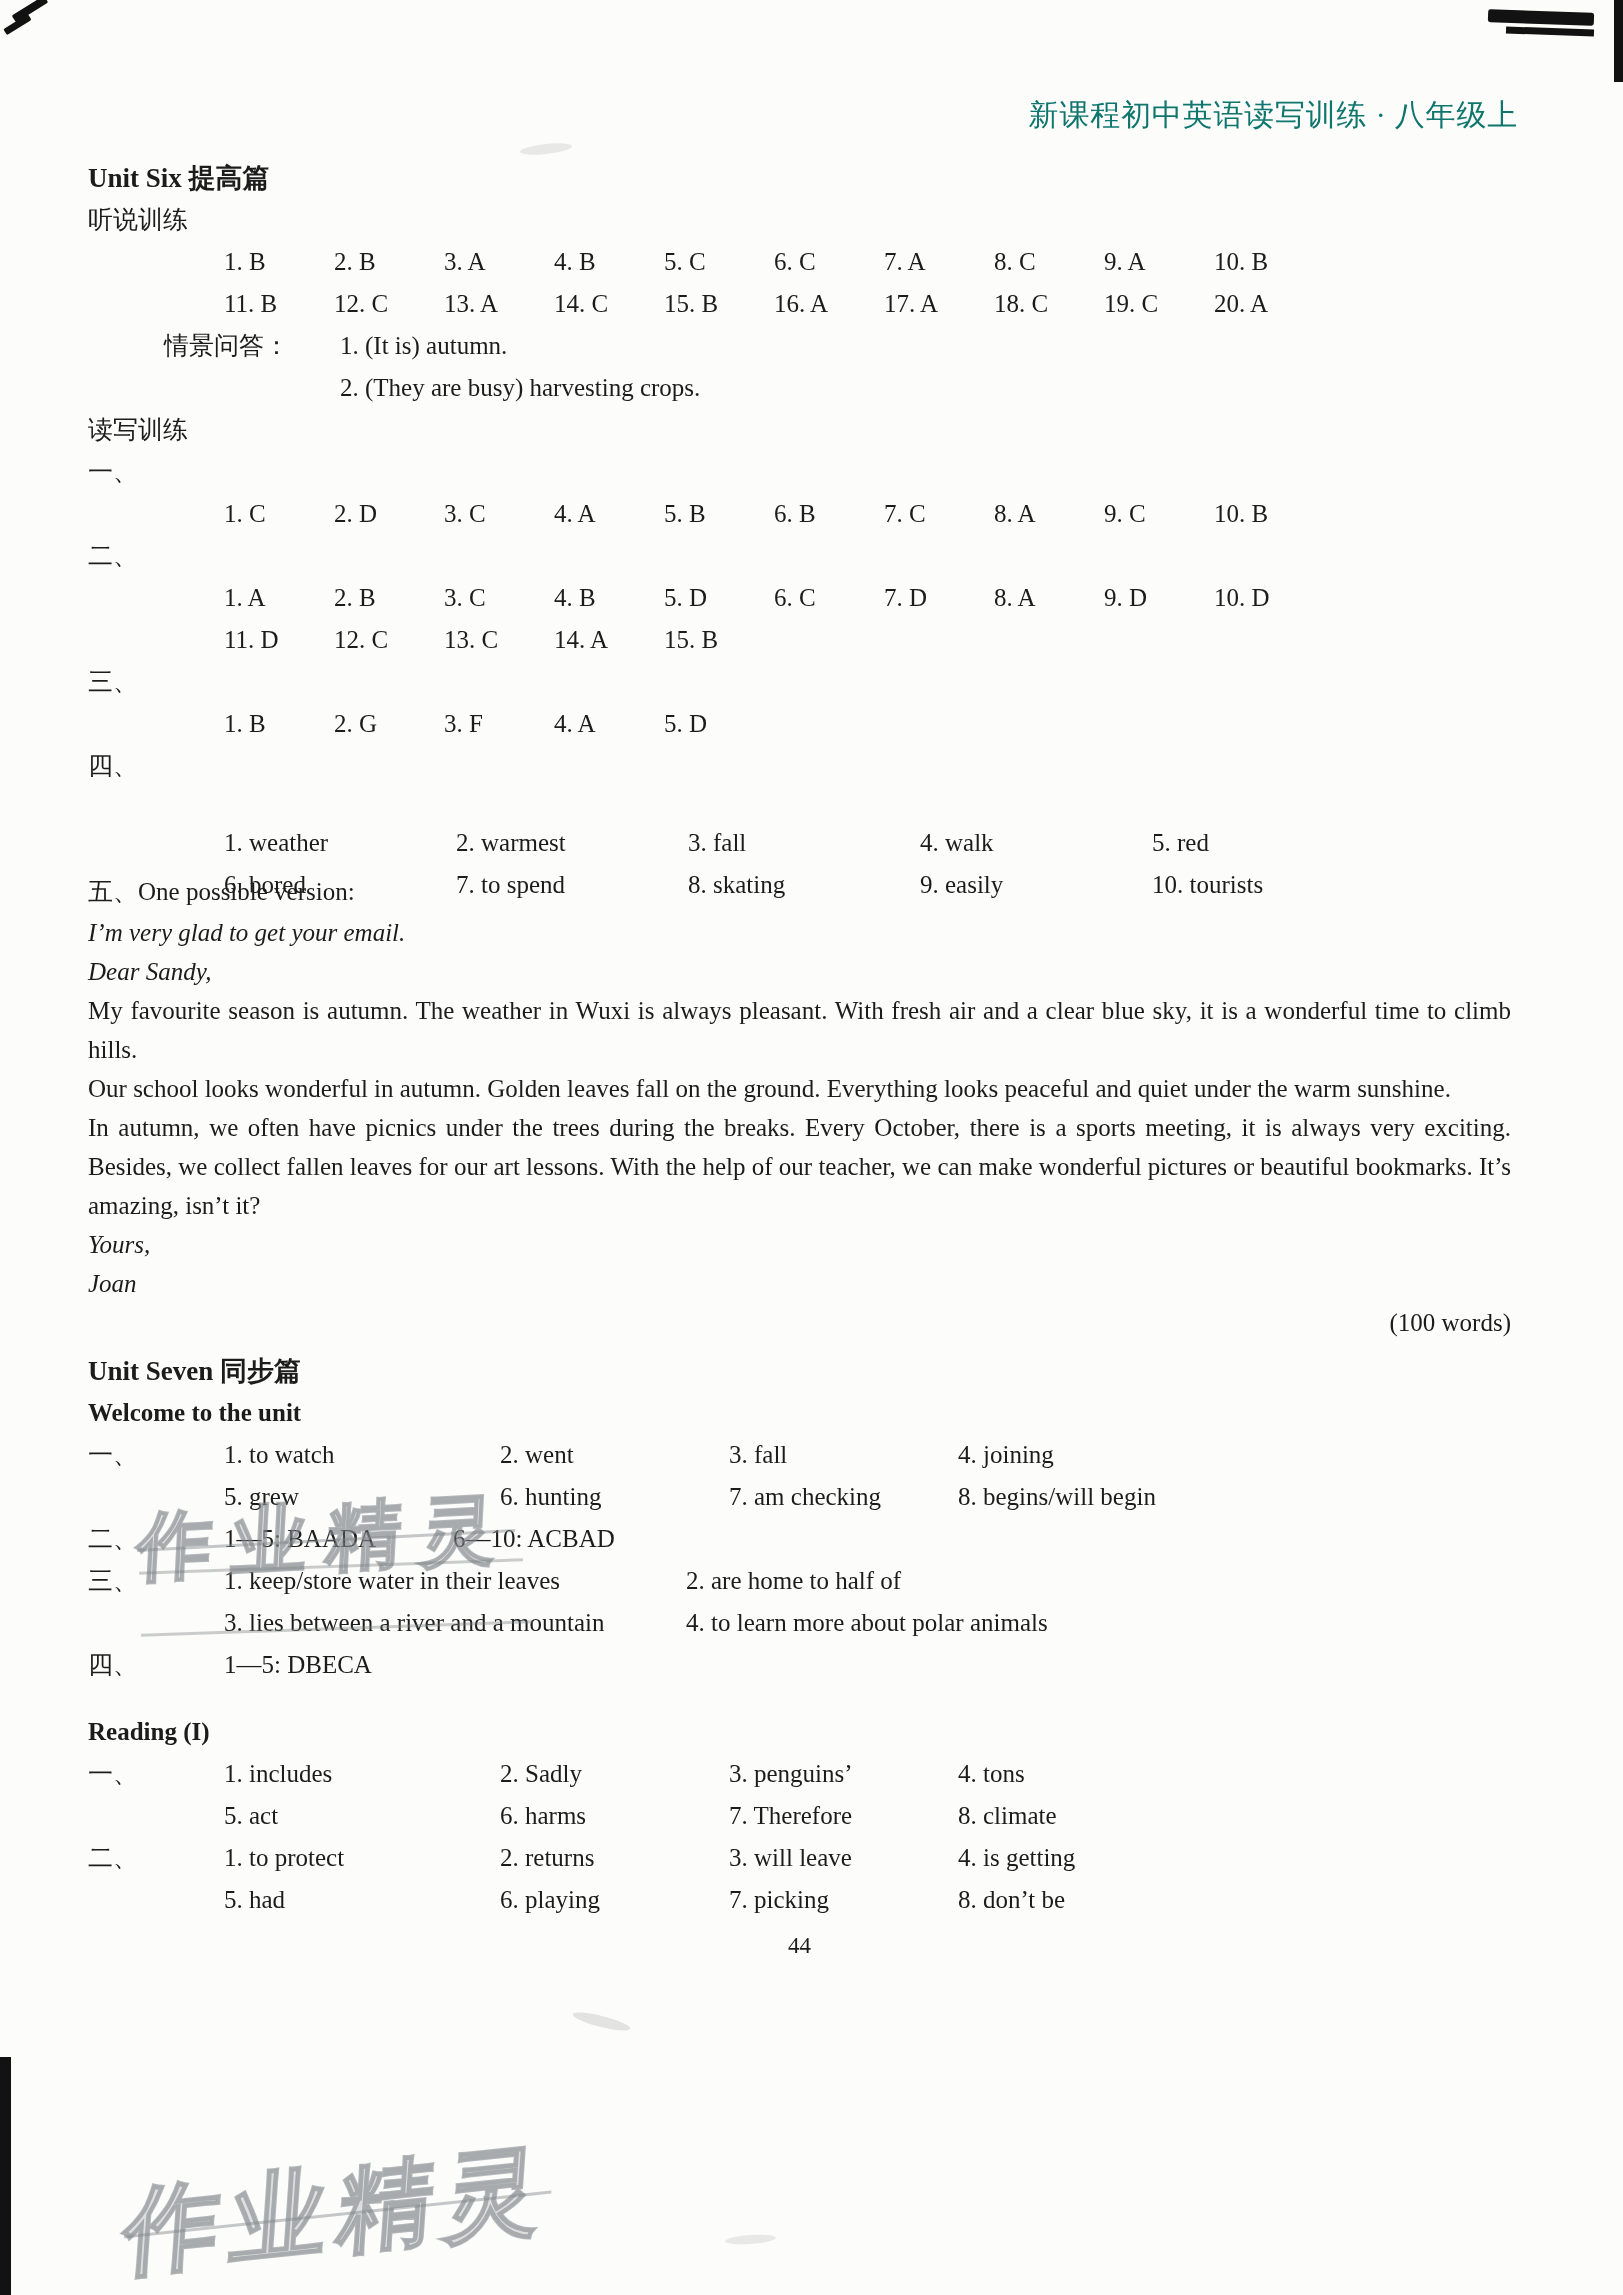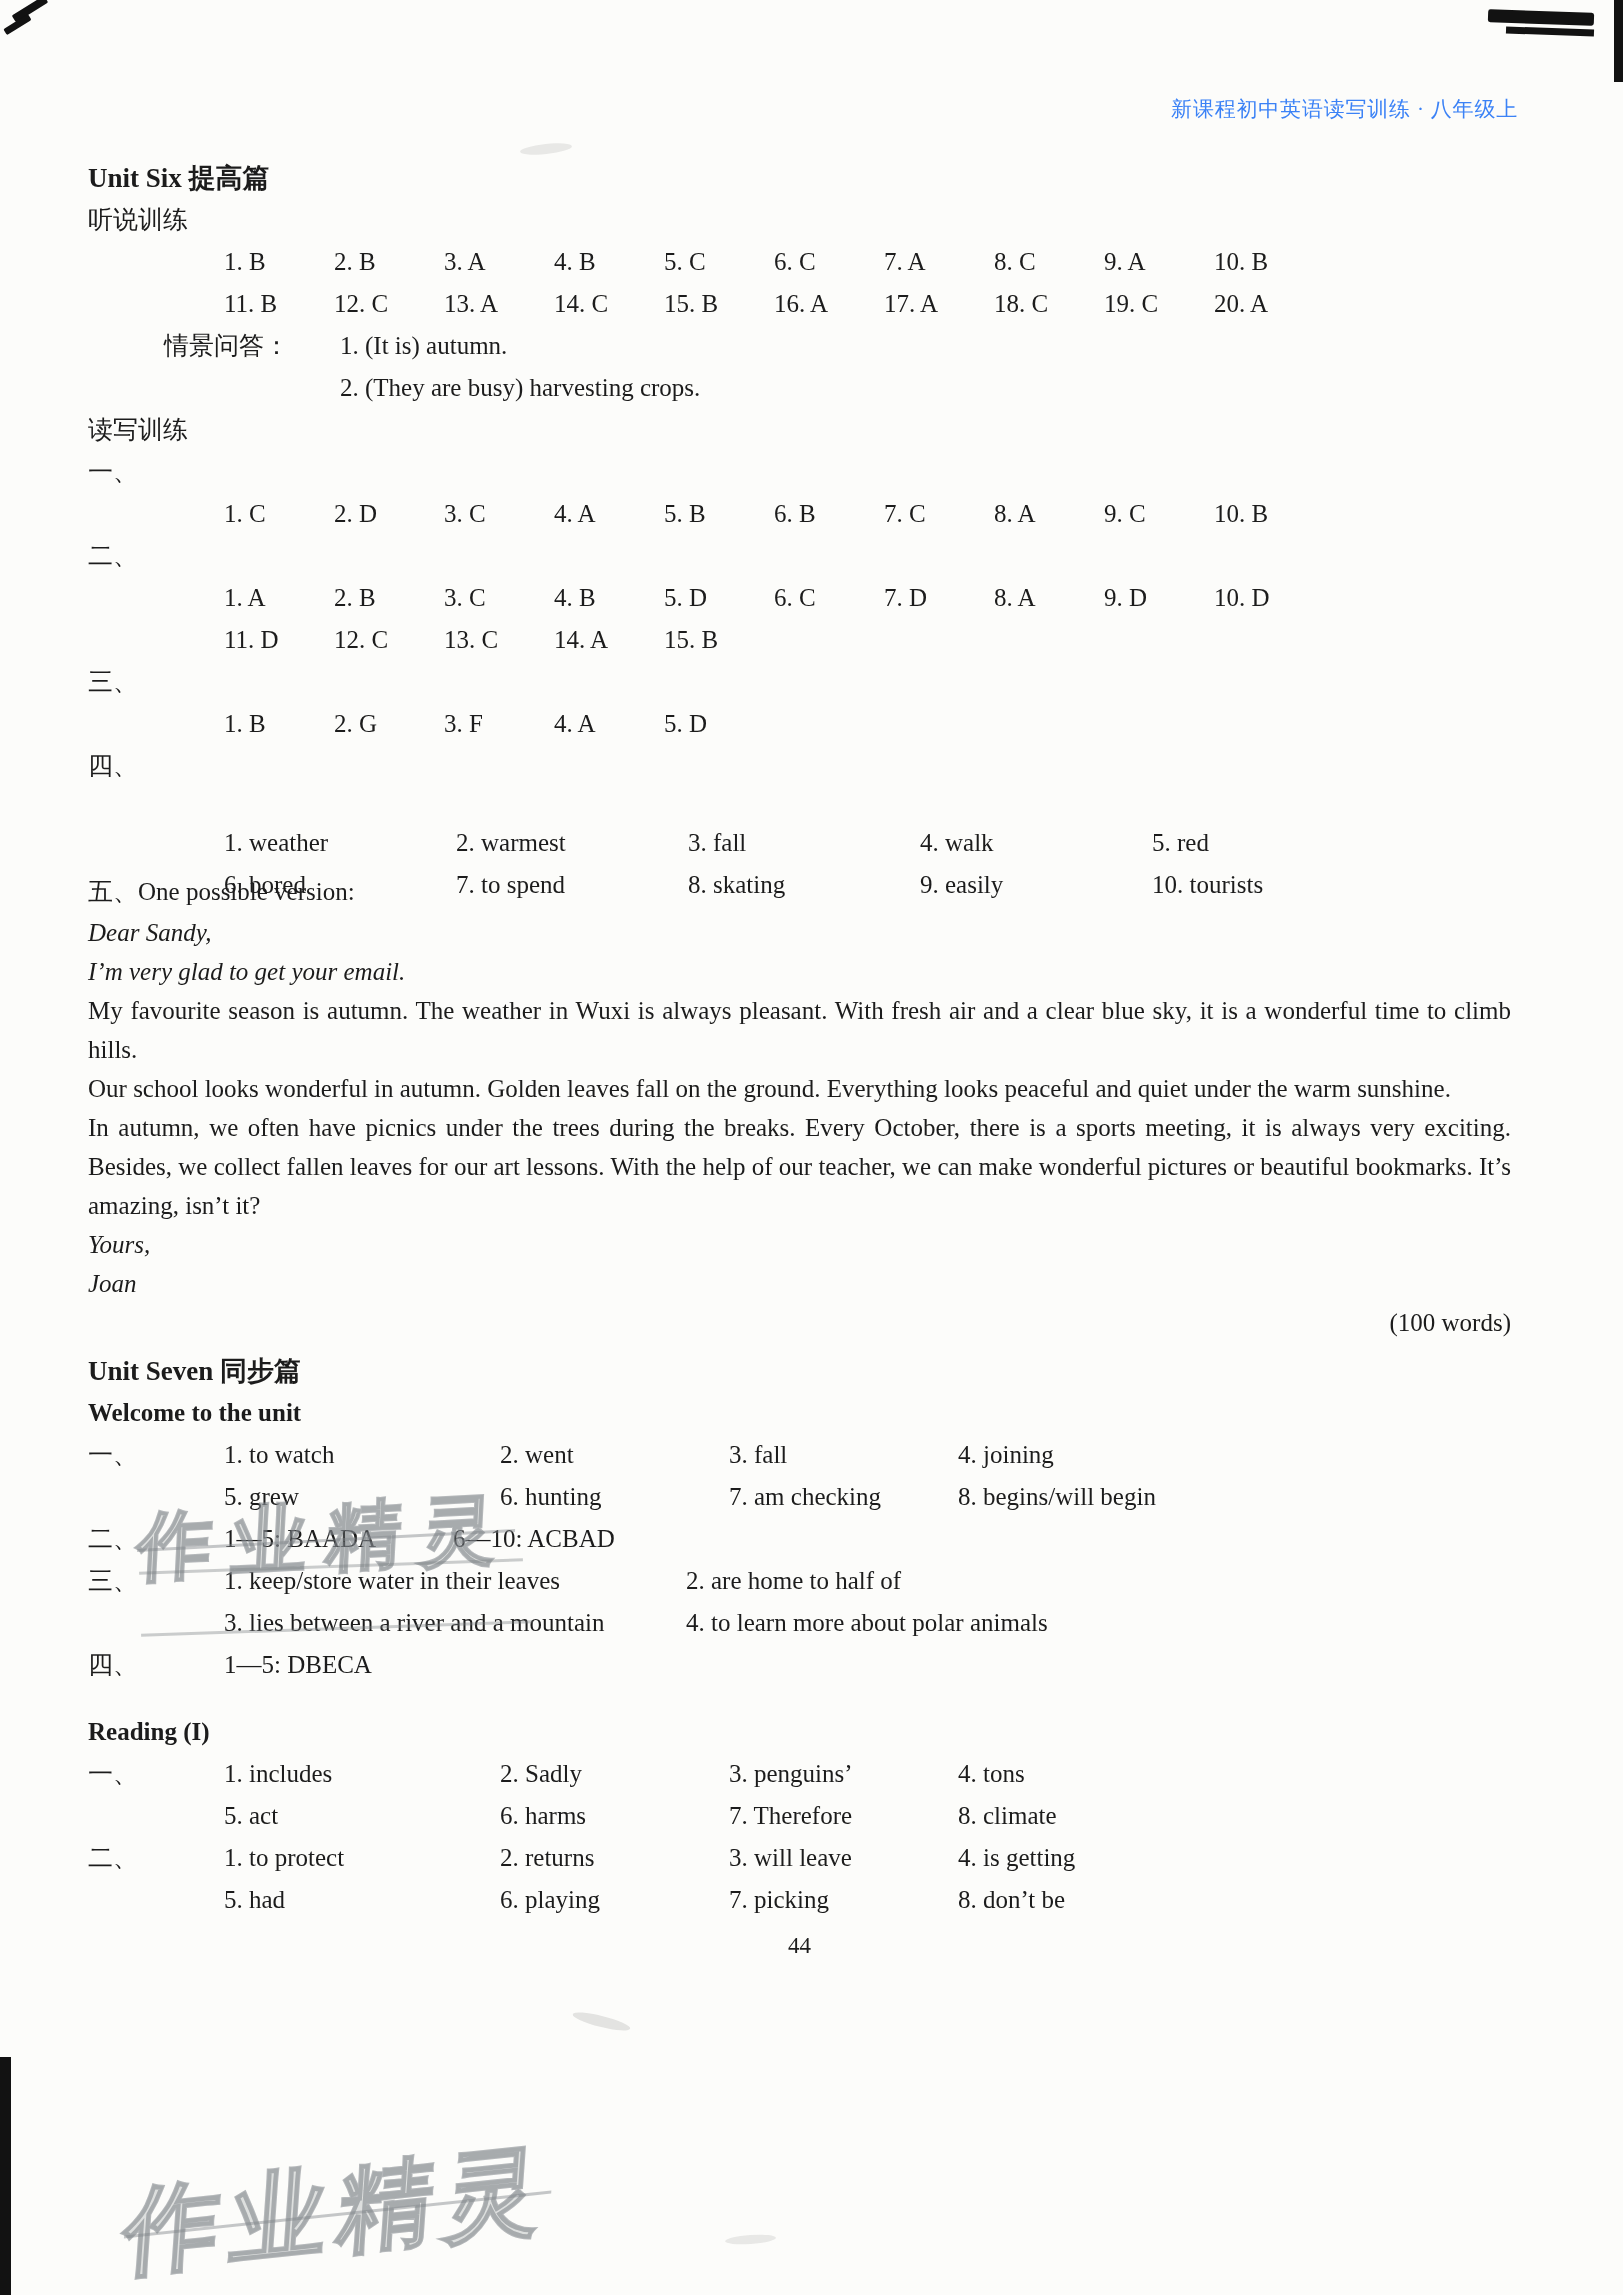--- a/index.html
+++ b/index.html
@@ -4,21 +4,21 @@
 <style>
   * { margin:0; padding:0; box-sizing:border-box; }
   html,body { width:1623px; background:#e9e9e7; }
   .scan-page {
     position:relative; width:1623px; height:2295px; overflow:hidden;
     background:#fcfcfa; color:#1c1c1c;
     font-family:"Liberation Serif","DejaVu Serif",serif;
     font-size:25px;
   }
   
-  .header { position:absolute; top:95px; right:105px; font-size:21px; color:#3b82f6; letter-spacing:0.8px; }
+  .header { position:absolute; top:95px; right:105px; font-size:30px; color:#0f766e; letter-spacing:0.8px; }
   
   .content { position:absolute; left:88px; top:157px; width:1423px; }
   .line { line-height:42px; height:42px; white-space:nowrap; }
   .title { font-size:27px; font-weight:bold; }
   .b { font-weight:bold; }
   .mt10 { margin-top:8.2px; }
   .mt20 { margin-top:25px; }
   
   .row { display:flex; margin-left:136px; }
   .cell { flex:0 0 auto; white-space:nowrap; }
@@ -183,22 +183,22 @@
     <div class="line row cols5W">
         <span class="cell">6. bored</span>
         <span class="cell">7. to spend</span>
         <span class="cell">8. skating</span>
         <span class="cell">9. easily</span>
         <span class="cell">10. tourists</span>
       </div>
 
     <div class="line"><span>五、</span><span>One possible version:</span></div>
 
+    <div class="eline italic">I’m very glad to get your email.</div>
     <div class="eline italic">Dear Sandy,</div>
-    <div class="eline italic">I’m very glad to get your email.</div>
     <div class="para">My favourite season is autumn. The weather in Wuxi is always pleasant. With fresh air and a clear blue sky, it is a wonderful time to climb hills.</div>
     <div class="para">Our school looks wonderful in autumn. Golden leaves fall on the ground. Everything looks peaceful and quiet under the warm sunshine.</div>
     <div class="para">In autumn, we often have picnics under the trees during the breaks. Every October, there is a sports meeting, it is always very exciting. Besides, we collect fallen leaves for our art lessons. With the help of our teacher, we can make wonderful pictures or beautiful bookmarks. It’s amazing, isn’t it?</div>
     <div class="eline italic">Yours,</div>
     <div class="eline italic">Joan</div>
     <div class="eline words">(100 words)</div>
 
     <div class="line title mt10">Unit Seven 同步篇</div>
     <div class="line b">Welcome to the unit</div>
 

